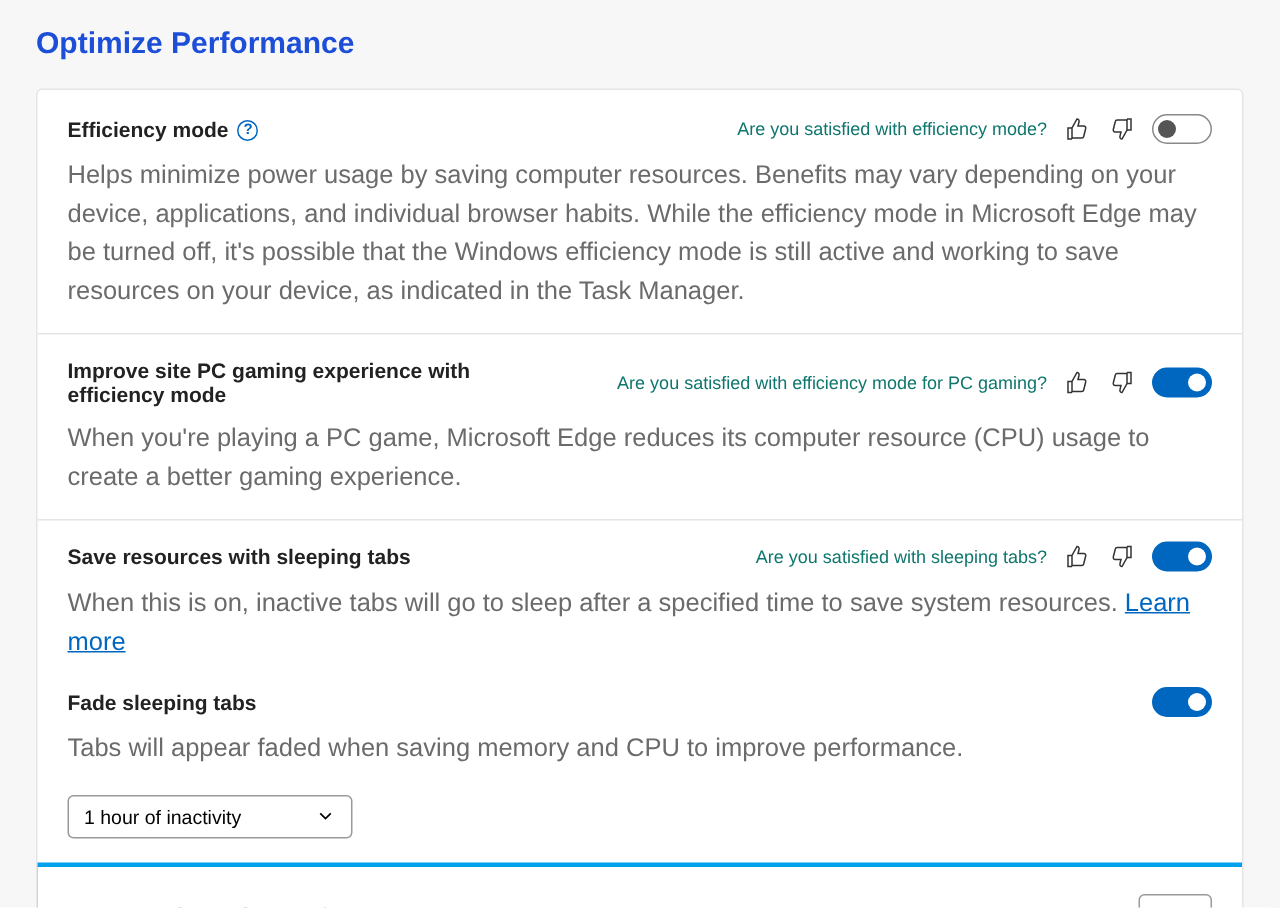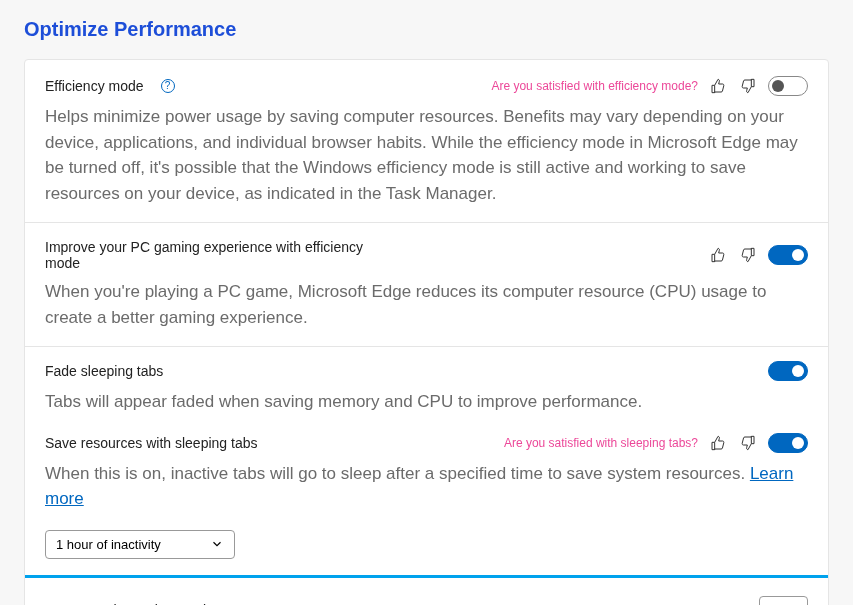--- a/index.html
+++ b/index.html
@@ -32,42 +32,42 @@
     }
     .section:last-child { border-bottom: none; }
     .row {
       display: flex;
       align-items: center;
       justify-content: space-between;
       gap: 12px;
     }
     .heading {
       font-size: 14px;
-      font-weight: 400;
+      font-weight: 700;
       color: #222;
       display: flex;
-      align-items: center;
-      gap: 17px;
+      align-items: flex-end;
+      gap: 6px;
     }
     .desc {
       font-size: 17px;
       color: #6b6b6b;
       line-height: 1.5;
       margin-top: 8px;
     }
     .link { color: #0067c0; text-decoration: underline; cursor: pointer; }
     .controls {
       display: flex;
       align-items: center;
       gap: 10px;
       flex-shrink: 0;
     }
     .prompt {
       font-size: 12px;
-      color: #ec4899;
+      color: #0f766e;
       white-space: nowrap;
     }
     .thumb-btn {
       width: 20px; height: 20px;
       display: inline-flex;
       align-items: center; justify-content: center;
       cursor: pointer;
       color: #333;
     }
     .toggle {
@@ -174,54 +174,43 @@
           </span>
           <span class="toggle toggle-off"></span>
         </div>
       </div>
       <p class="desc">Helps minimize power usage by saving computer resources. Benefits may vary depending on your device, applications, and individual browser habits. While the efficiency mode in Microsoft Edge may be turned off, it's possible that the Windows efficiency mode is still active and working to save resources on your device, as indicated in the Task Manager.</p>
     </div>
 
     <div class="section">
       <div class="row">
         <div class="heading" style="max-width:330px">
-          <span>Improve your PC gaming experience with efficiency mode</span>
+          <span>Improve site PC gaming experience with efficiency mode</span>
         </div>
         <div class="controls">
+          <span class="prompt">Are you satisfied with efficiency mode for PC gaming?</span>
           <span class="thumb-btn">
             <svg viewBox="0 0 24 24" width="16" height="16" fill="none" stroke="currentColor" stroke-width="1.5">
                 <path d="M7 22V11l5-9c1.5 0 2.5 1.5 2 3l-1 4h6c1 0 2 1 1.7 2.5l-2 8c-.2 1-1 1.5-2 1.5H7z"></path>
                 <path d="M7 11H3v11h4"></path>
               </svg>
           </span>
           <span class="thumb-btn">
             <svg viewBox="0 0 24 24" width="16" height="16" fill="none" stroke="currentColor" stroke-width="1.5">
                 <path d="M17 2v11l-5 9c-1.5 0-2.5-1.5-2-3l1-4H5c-1 0-2-1-1.7-2.5l2-8c.2-1 1-1.5 2-1.5H17z"></path>
                 <path d="M17 13h4V2h-4"></path>
               </svg>
           </span>
           <span class="toggle toggle-on"></span>
         </div>
       </div>
       <p class="desc">When you're playing a PC game, Microsoft Edge reduces its computer resource (CPU) usage to create a better gaming experience.</p>
     </div>
 
     <div class="section" style="padding:0">
-
-      <div class="sub-section">
-        <div class="row">
-          <div class="heading">
-            <span>Fade sleeping tabs</span>
-          </div>
-          <div class="controls">
-            <span class="toggle toggle-on"></span>
-          </div>
-        </div>
-        <p class="desc">Tabs will appear faded when saving memory and CPU to improve performance.</p>
-      </div>
 
       <div class="sub-section">
         <div class="row">
           <div class="heading">
             <span>Save resources with sleeping tabs</span>
           </div>
           <div class="controls">
             <span class="prompt">Are you satisfied with sleeping tabs?</span>
             <span class="thumb-btn">
               <svg viewBox="0 0 24 24" width="16" height="16" fill="none" stroke="currentColor" stroke-width="1.5">
@@ -236,20 +225,32 @@
                 </svg>
             </span>
             <span class="toggle toggle-on"></span>
           </div>
         </div>
         <p class="desc">
           <span>When this is on, inactive tabs will go to sleep after a specified time to save system resources. </span><a class="link">Learn more</a>
         </p>
       </div>
 
+      <div class="sub-section">
+        <div class="row">
+          <div class="heading">
+            <span>Fade sleeping tabs</span>
+          </div>
+          <div class="controls">
+            <span class="toggle toggle-on"></span>
+          </div>
+        </div>
+        <p class="desc">Tabs will appear faded when saving memory and CPU to improve performance.</p>
+      </div>
+
       <div class="sub-section" style="padding-bottom:14px">
         <div class="row">
           <div class="controls">
             <div class="dropdown">
               <span>1 hour of inactivity</span>
               <svg class="chev" viewBox="0 0 24 24" fill="none" stroke="currentColor" stroke-width="2">
                   <path d="M6 9l6 6 6-6"></path>
                 </svg>
             </div>
           </div>

